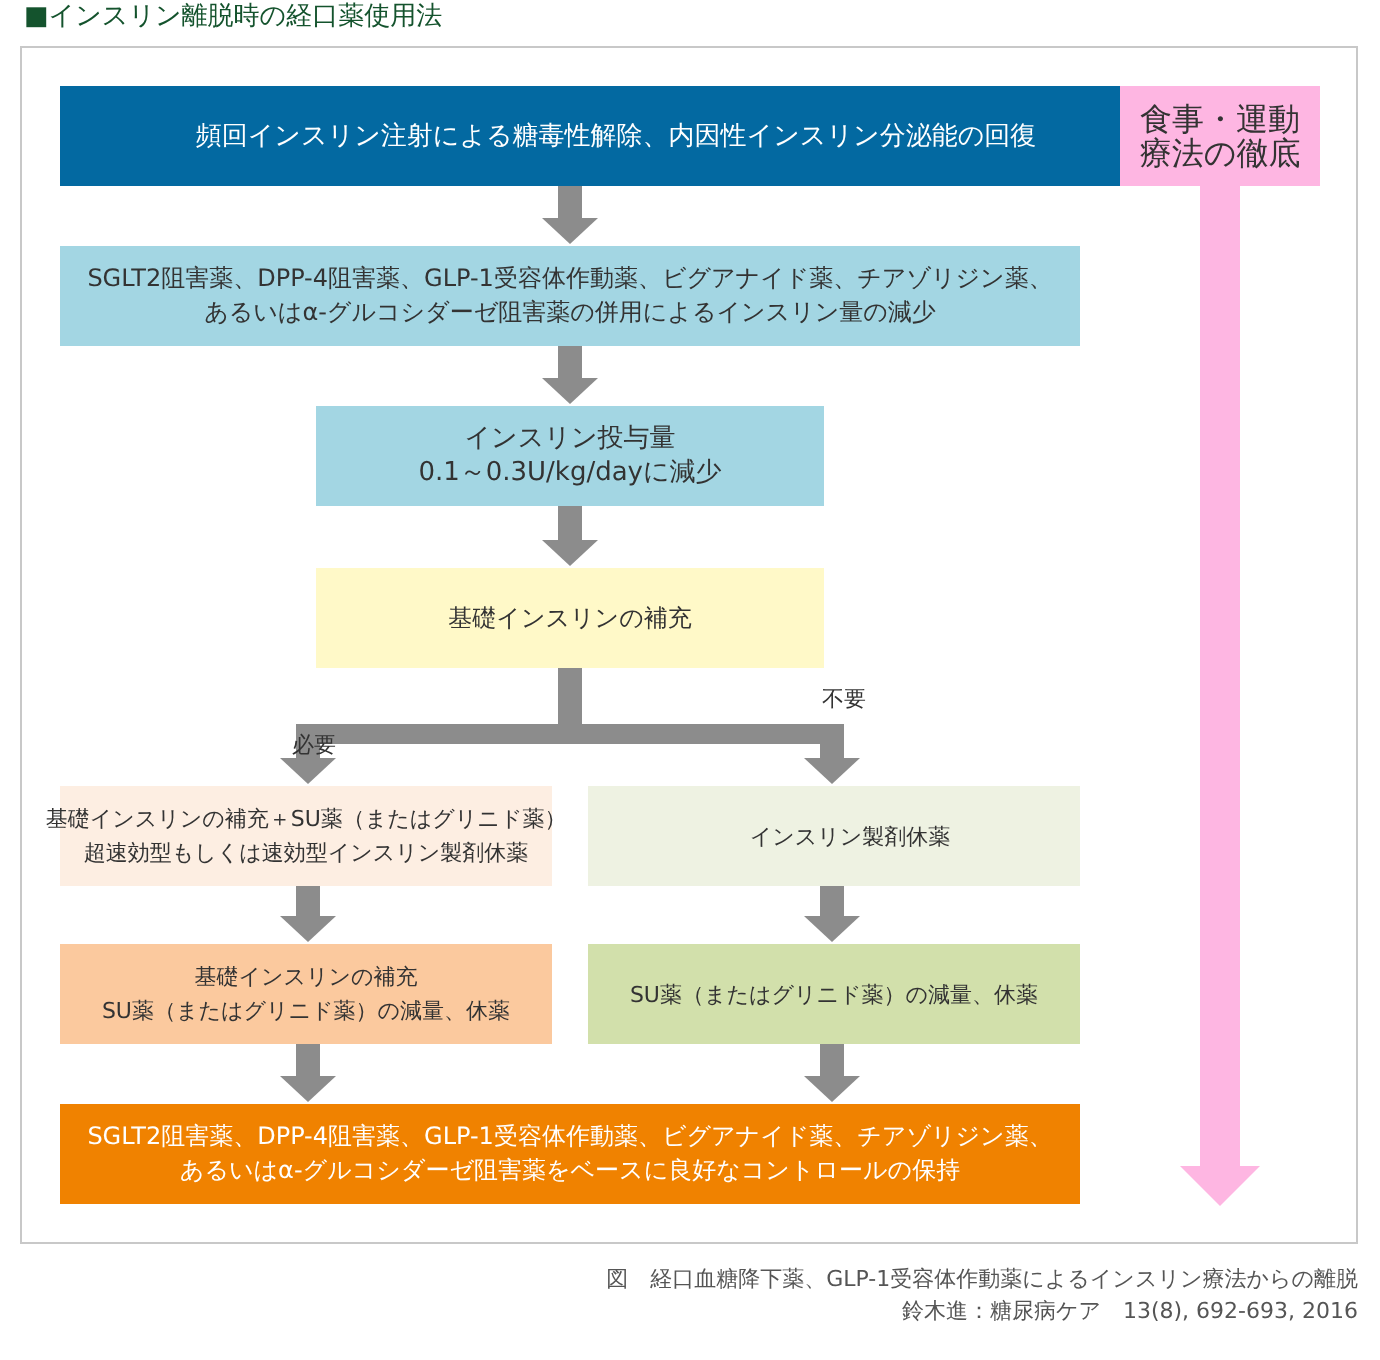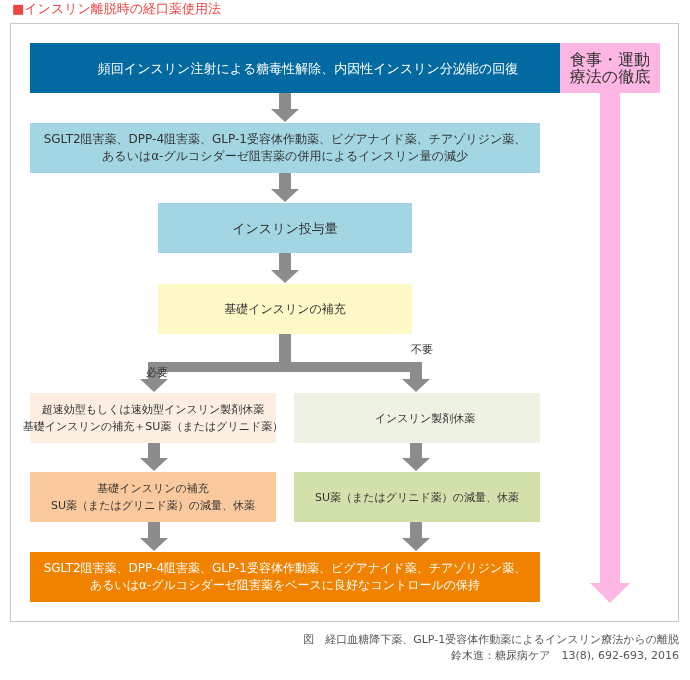--- a/index.html
+++ b/index.html
@@ -1,18 +1,18 @@
 <!DOCTYPE html>
 <html><head>
 <meta charset="utf-8">
 <style>
   html, body { margin:0; padding:0; background:#ffffff; }
   body { width:690px; height:680px; position:relative; overflow:hidden;
          font-family:"DejaVu Sans", sans-serif; color:#333; }
-  .title { position:absolute; left:12px; top:0px; font-size:13px; color:#ef4444; line-height:18px;text-align:center; }
+  .title { position:absolute; left:12px; top:0px; font-size:13px; color:#14532d; line-height:18px;text-align:center; }
   .frame { position:absolute; left:10px; top:23px; width:669px; height:599px;
            border:1px solid #c8c8c8; box-sizing:border-box; background:#fff; }
   .box { position:absolute; display:flex; align-items:center; justify-content:center;
          text-align:center; font-size:12px; line-height:17px; box-sizing:border-box; }
   .box .line { display:block; white-space:nowrap; }
   .b1 { left:30px; top:43px; width:556px; height:50px; background:#0369a1; color:#fff; font-size:13px; }
   .b2 { left:30px; top:123px; width:510px; height:50px; background:#a3d6e3; color:#333; }
   .b3 { left:158px; top:203px; width:254px; height:50px; background:#a3d6e3; color:#333; font-size:13px; }
   .b4 { left:158px; top:284px; width:254px; height:50px; background:#fff9c8; color:#333; }
   .b5 { left:30px; top:393px; width:246px; height:50px; background:#fdeee2; color:#333; font-size:11px; }
@@ -84,35 +84,36 @@
 </div>
 <div class="box b2">
   <div>
     <span class="line">SGLT2阻害薬、DPP-4阻害薬、GLP-1受容体作動薬、ビグアナイド薬、チアゾリジン薬、</span>
     <span class="line">あるいはα-グルコシダーゼ阻害薬の併用によるインスリン量の減少</span>
   </div>
 </div>
 <div class="box b3">
   <div>
     <span class="line">インスリン投与量</span>
+    <span class="line">0.1～0.3U/kg/dayに減少</span>
   </div>
 </div>
 <div class="box b4">
   <div>
       <span class="line">基礎インスリンの補充</span>
     </div>
 </div>
 
 <div class="lbl" style="left:146px;top:342px;margin-top:23px;">必要</div>
 <div class="lbl" style="left:411px;top:342px;">不要</div>
 
 <div class="box b5">
   <div>
+    <span class="line">基礎インスリンの補充＋SU薬（またはグリニド薬）</span>
     <span class="line">超速効型もしくは速効型インスリン製剤休薬</span>
-    <span class="line">基礎インスリンの補充＋SU薬（またはグリニド薬）</span>
   </div>
 </div>
 <div class="box b6">
   <div>
     <span class="line">インスリン製剤休薬</span>
   </div>
 </div>
 <div class="box b7">
   <div>
     <span class="line">基礎インスリンの補充</span>

